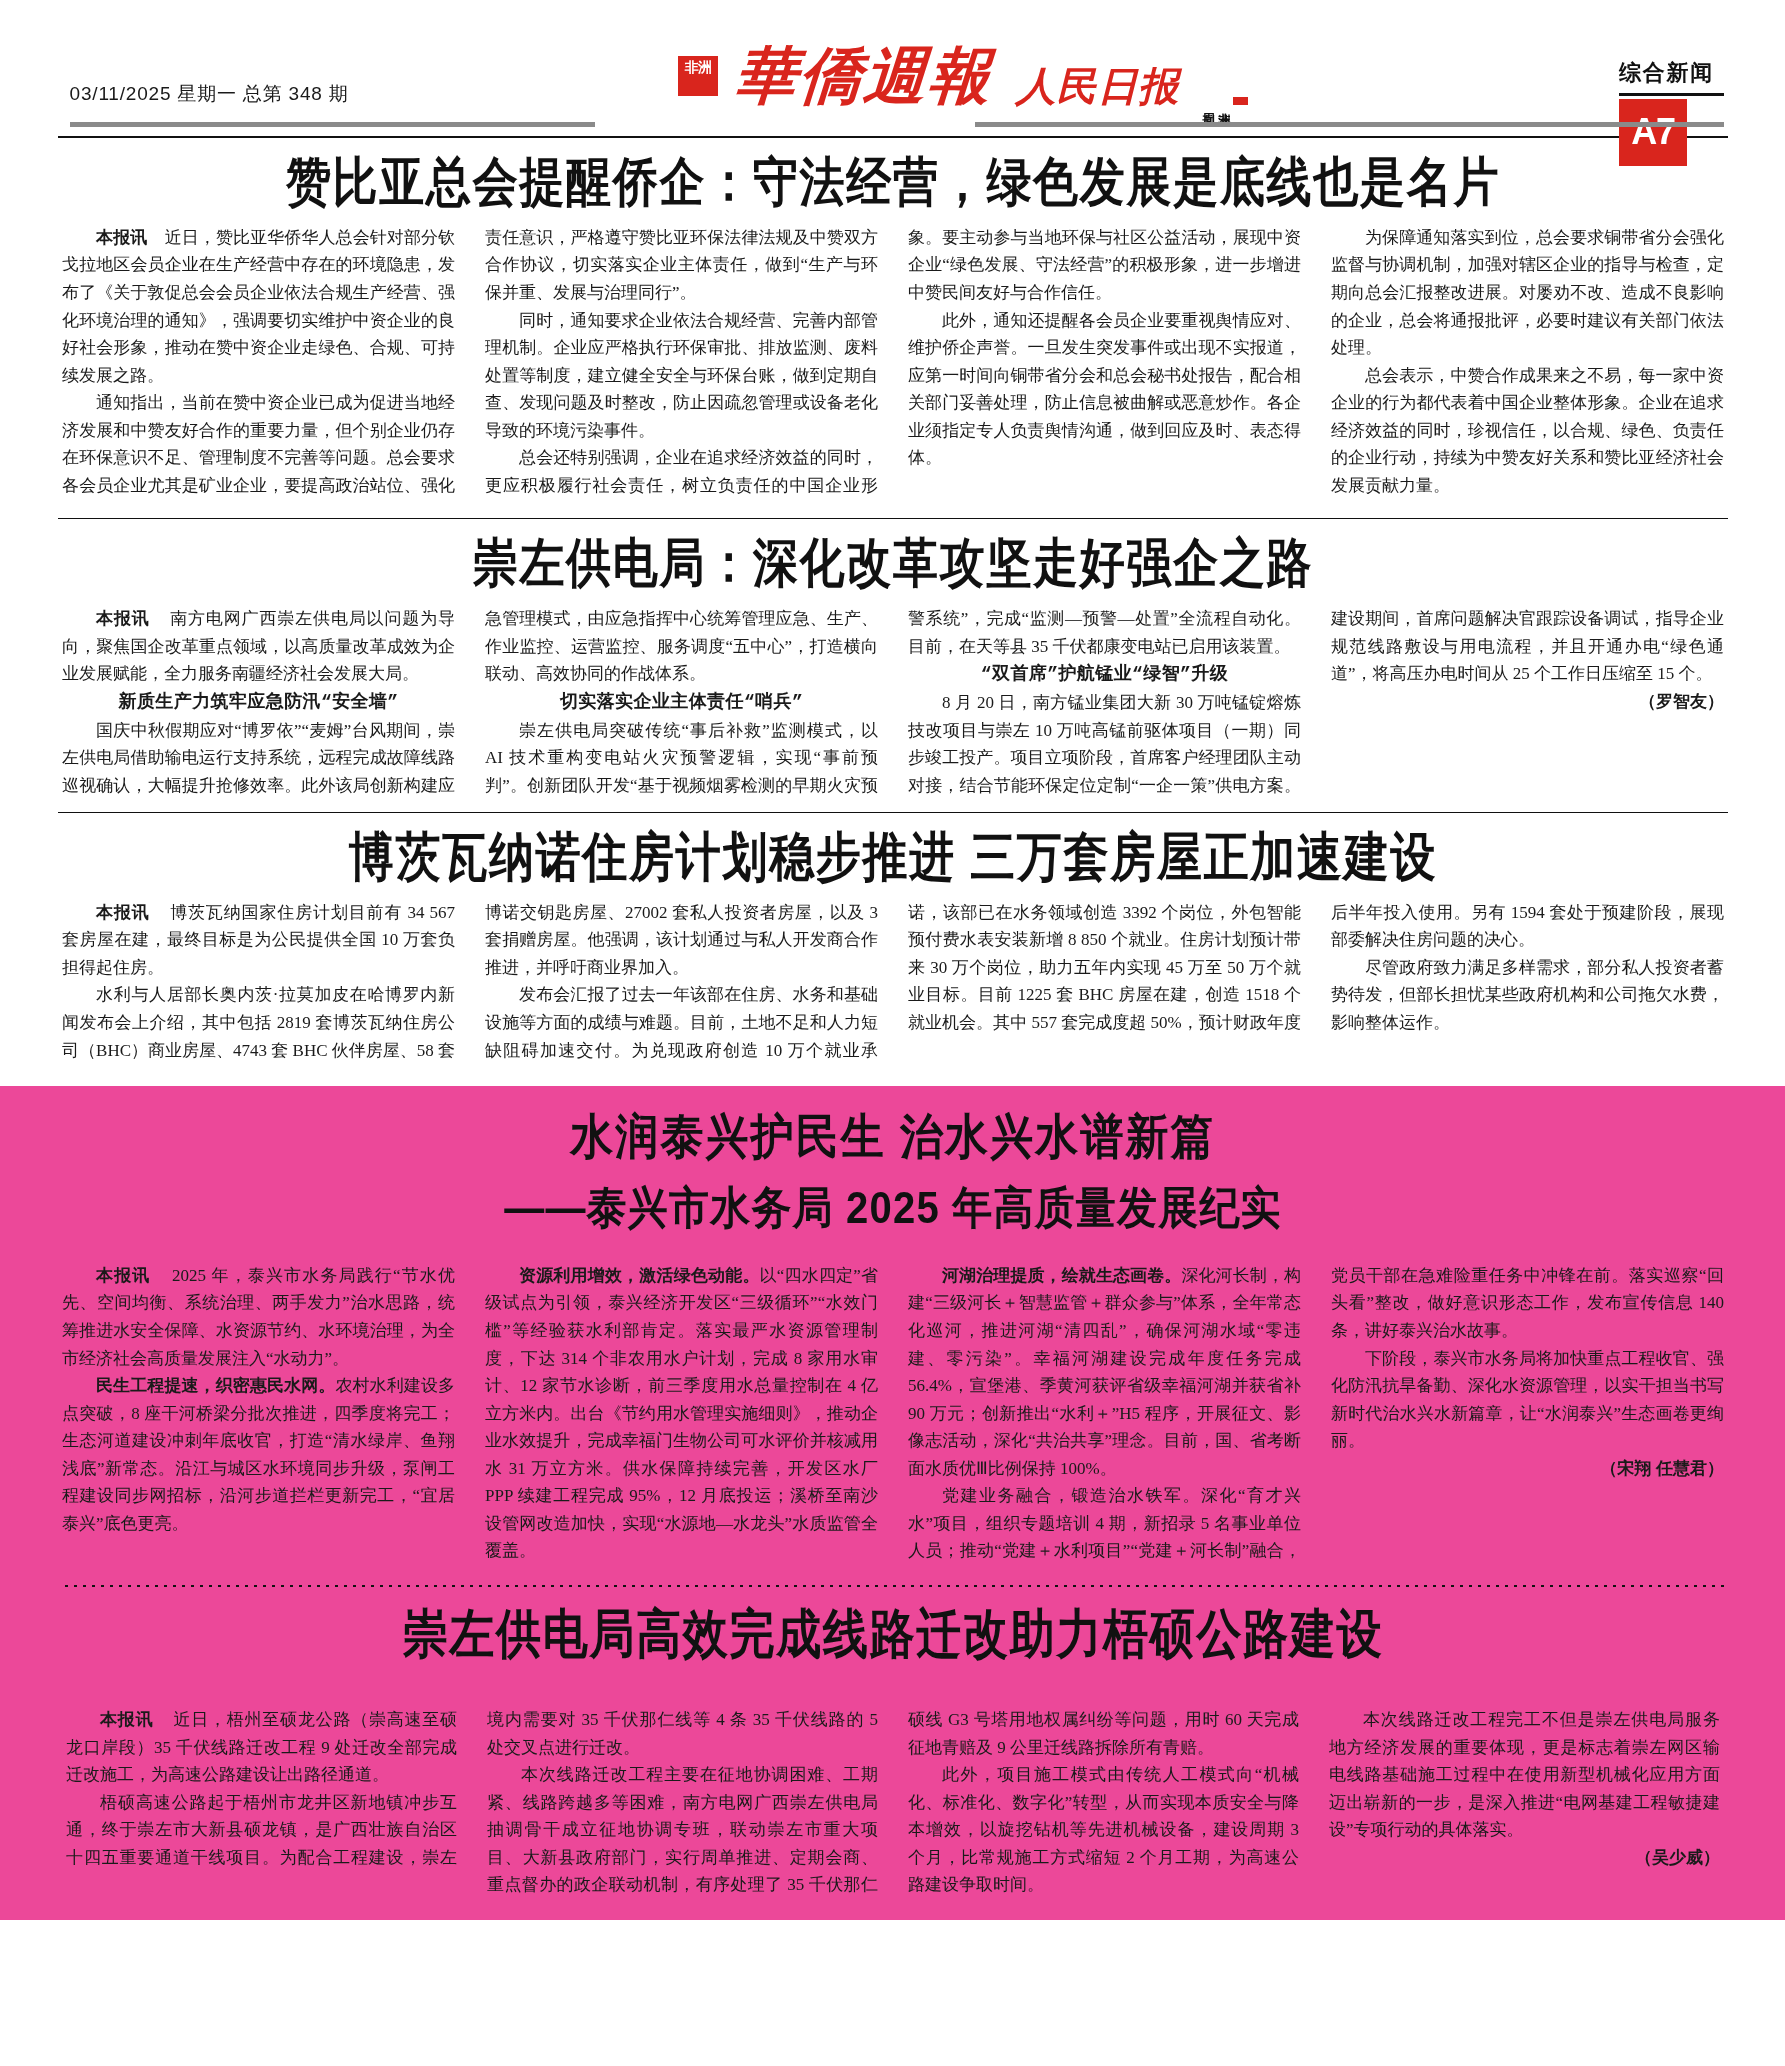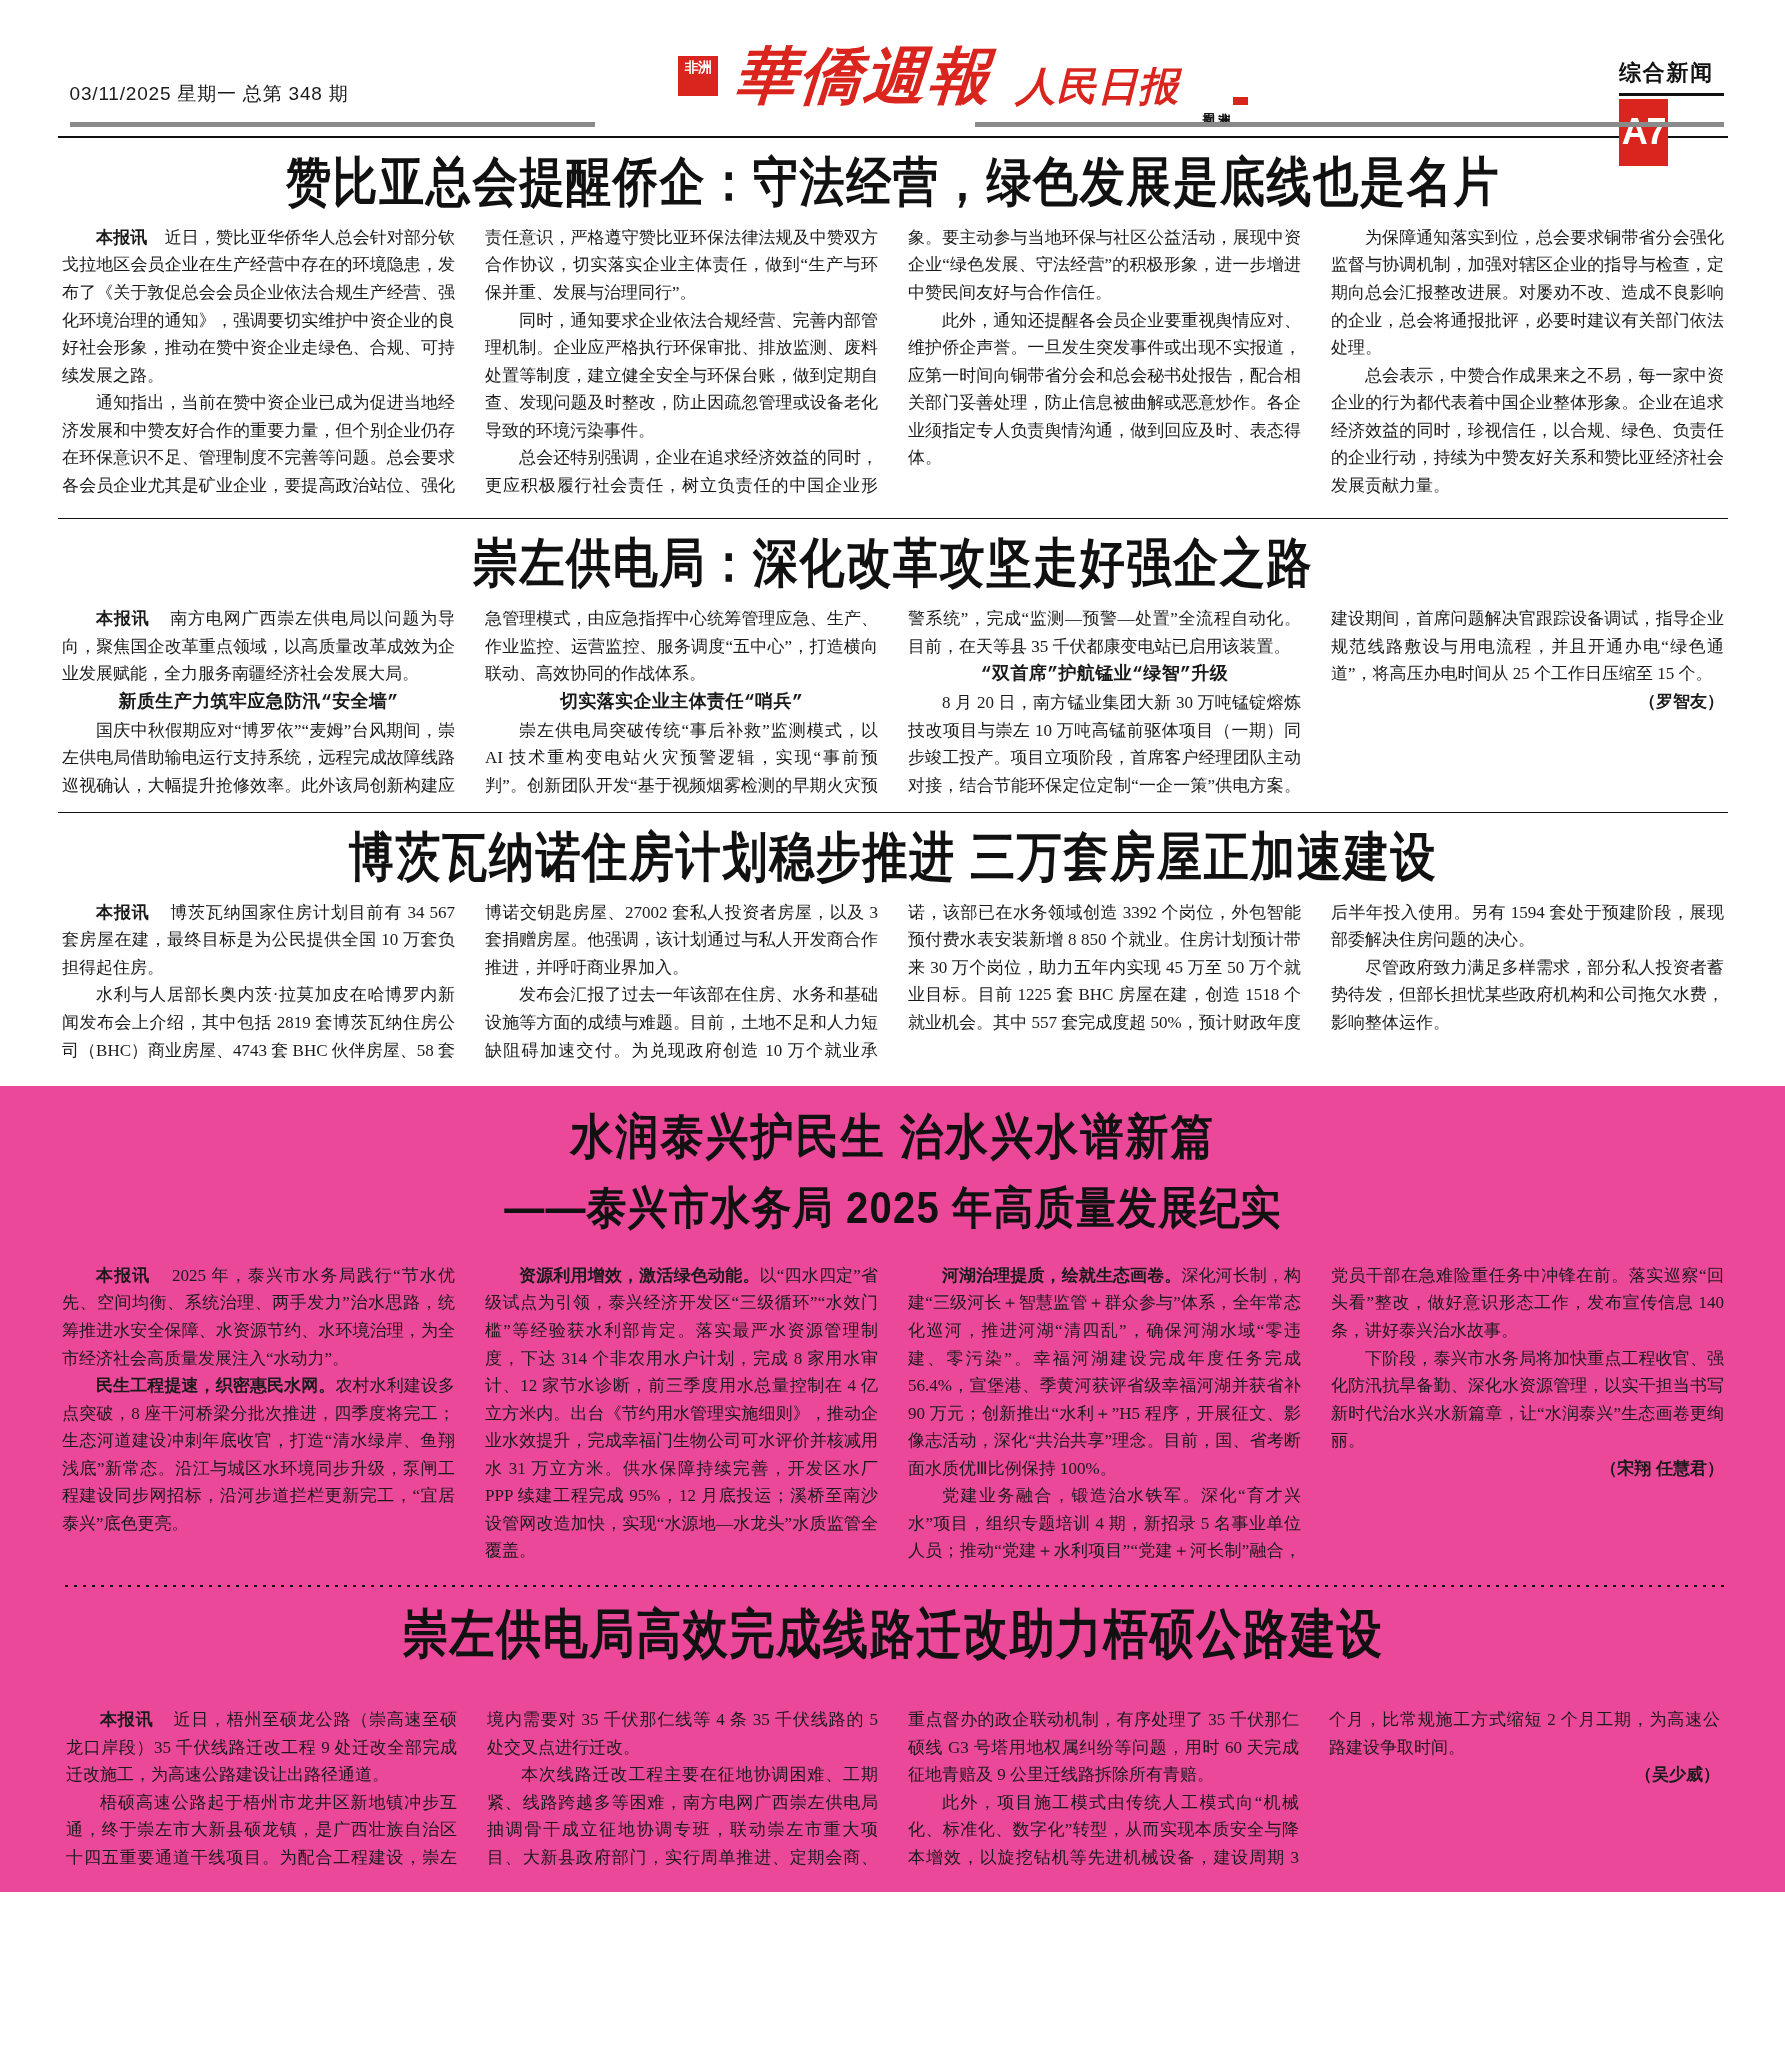--- a/index.html
+++ b/index.html
@@ -127,21 +127,21 @@
     align-self: flex-end;
     border-bottom: 3.3px solid #111;
     margin-bottom: 2.5px;
   }
   .page-badge {
     background: #d9251d;
     color: #ffffff;
     font-family: "Liberation Sans", sans-serif;
     font-size: 36px;
     font-weight: bold;
-    width: 49px;
+    width: 68px;
     height: 67px;
     display: flex;
     align-items: center;
     justify-content: center;
     letter-spacing: -1.2px;
   }
   .masthead-rules {
     position: absolute;
     left: 11.6px;
     right: 4.1px;
@@ -341,19 +341,20 @@
 
     <div class="hr-dotted-blue"></div>
 
     <div class="article">
       <div class="headline-main">崇左供电局高效完成线路迁改助力梧硕公路建设</div>
       <div class="cols4">
         <p><span class="lead">本报讯</span>&nbsp;&nbsp;&nbsp;&nbsp;<span>近日，梧州至硕龙公路（崇高速至硕龙口岸段）35 千伏线路迁改工程 9 处迁改全部完成迁改施工，为高速公路建设让出路径通道。</span></p>
         <p>梧硕高速公路起于梧州市龙井区新地镇冲步互通，终于崇左市大新县硕龙镇，是广西壮族自治区十四五重要通道干线项目。为配合工程建设，崇左境内需要对 35 千伏那仁线等 4 条 35 千伏线路的 5 处交叉点进行迁改。</p>
         <p>本次线路迁改工程主要在征地协调困难、工期紧、线路跨越多等困难，南方电网广西崇左供电局抽调骨干成立征地协调专班，联动崇左市重大项目、大新县政府部门，实行周单推进、定期会商、重点督办的政企联动机制，有序处理了 35 千伏那仁硕线 G3 号塔用地权属纠纷等问题，用时 60 天完成征地青赔及 9 公里迁线路拆除所有青赔。</p>
         <p>此外，项目施工模式由传统人工模式向“机械化、标准化、数字化”转型，从而实现本质安全与降本增效，以旋挖钻机等先进机械设备，建设周期 3 个月，比常规施工方式缩短 2 个月工期，为高速公路建设争取时间。</p>
+        <p>本次线路迁改工程完工不但是崇左供电局服务地方经济发展的重要体现，更是标志着崇左网区输电线路基础施工过程中在使用新型机械化应用方面迈出崭新的一步，是深入推进“电网基建工程敏捷建设”专项行动的具体落实。</p>
         <p class="byline">（吴少威）</p>
       </div>
     </div>
   </div>
 
 </div>
 
 
 </body></html>

